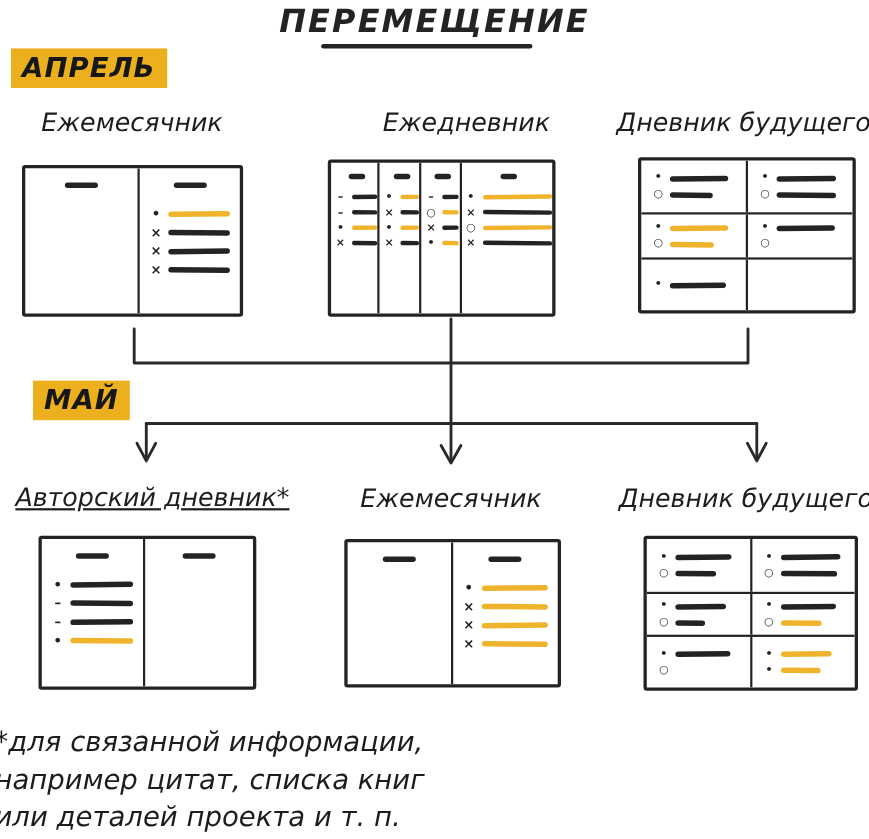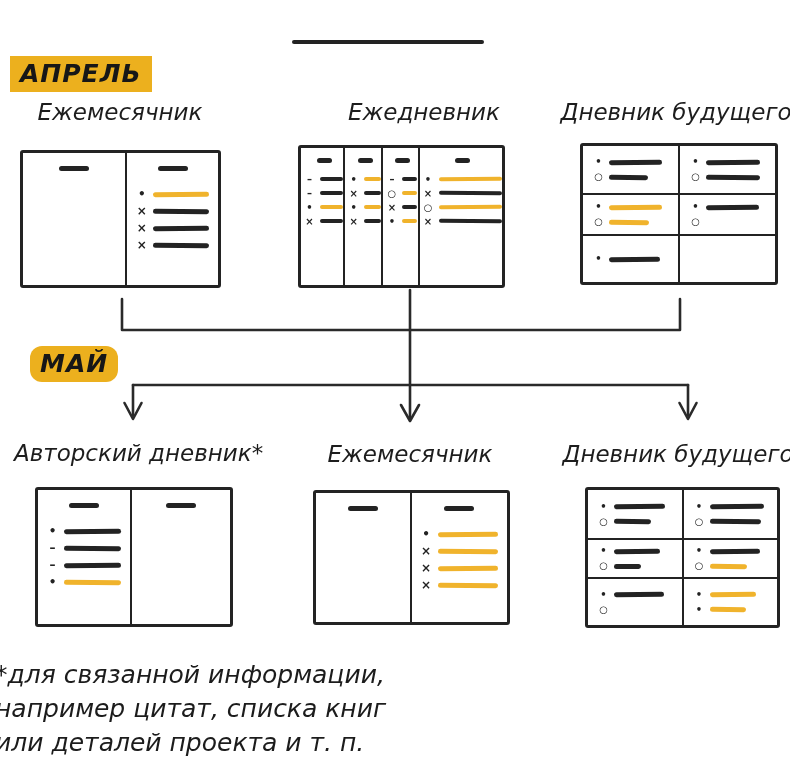--- a/index.html
+++ b/index.html
@@ -14,30 +14,30 @@
 
   
   .title{position:absolute;left:0;right:0;top:2px;text-align:center;
          font-size:29px;font-weight:bold;font-style:italic;letter-spacing:2px;}
   .title-underline{position:absolute;left:292px;top:40px;width:192px;height:3.5px;
          background:var(--ink);border-radius:2px;}
 
   
   .badge{position:absolute;background:var(--hl);font-weight:bold;font-style:italic;
          font-size:25px;letter-spacing:1px;padding:3px 10px 4px;color:#171717;}
-  .badge.april{left:10px;top:56px;}
-  .badge.may{left:30px;top:346px;border-radius:12px;}
+  .badge.april{left:10px;top:44px;}
+  .badge.may{left:30px;top:346px;}
 
   
   .nb-header{position:absolute;font-style:italic;font-size:23px;text-align:center;
              white-space:nowrap;color:#1d1d1d;}
   .h-a1{left:20px;top:99px;width:200px;}
   .h-a2{left:324px;top:99px;width:200px;}
   .h-a3{left:560px;top:99px;width:232px;}
-  .h-b1{left:14px;top:440px;width:240px;}
+  .h-b1{left:14px;top:440px;width:240px;text-decoration:underline;}
   .h-b2{left:310px;top:441px;width:200px;}
   .h-b3{left:562px;top:441px;width:232px;}
 
   
   .nb{position:absolute;border:3px solid var(--ink);border-radius:3px;background:#fff;
       display:flex;overflow:hidden;}
   .nb-a1{left:20px;top:150px;width:201px;height:138px;}
   .nb-a2{left:298px;top:145px;width:207px;height:143px;}
   .nb-a3{left:580px;top:143px;width:198px;height:142px;flex-direction:column;}
   .nb-b1{left:35px;top:487px;width:198px;height:140px;}
@@ -79,20 +79,21 @@
 
   
   .footnote{position:absolute;left:-5px;top:658px;font-style:italic;font-size:25px;
             line-height:34px;color:#1c1c1c;white-space:nowrap;}
 </style>
 </head>
 <body>
 
 <div class="canvas">
 
+  <div class="title">ПЕРЕМЕЩЕНИЕ</div>
   <div class="title-underline"></div>
 
   <div class="badge april">АПРЕЛЬ</div>
 
   <div class="nb-header h-a1">Ежемесячник</div>
   <div class="nb-header h-a2">Ежедневник</div>
   <div class="nb-header h-a3">Дневник будущего</div>
 
   <div class="nb spread nb-a1">
       <div class="page" style="width: 52.5%;">

